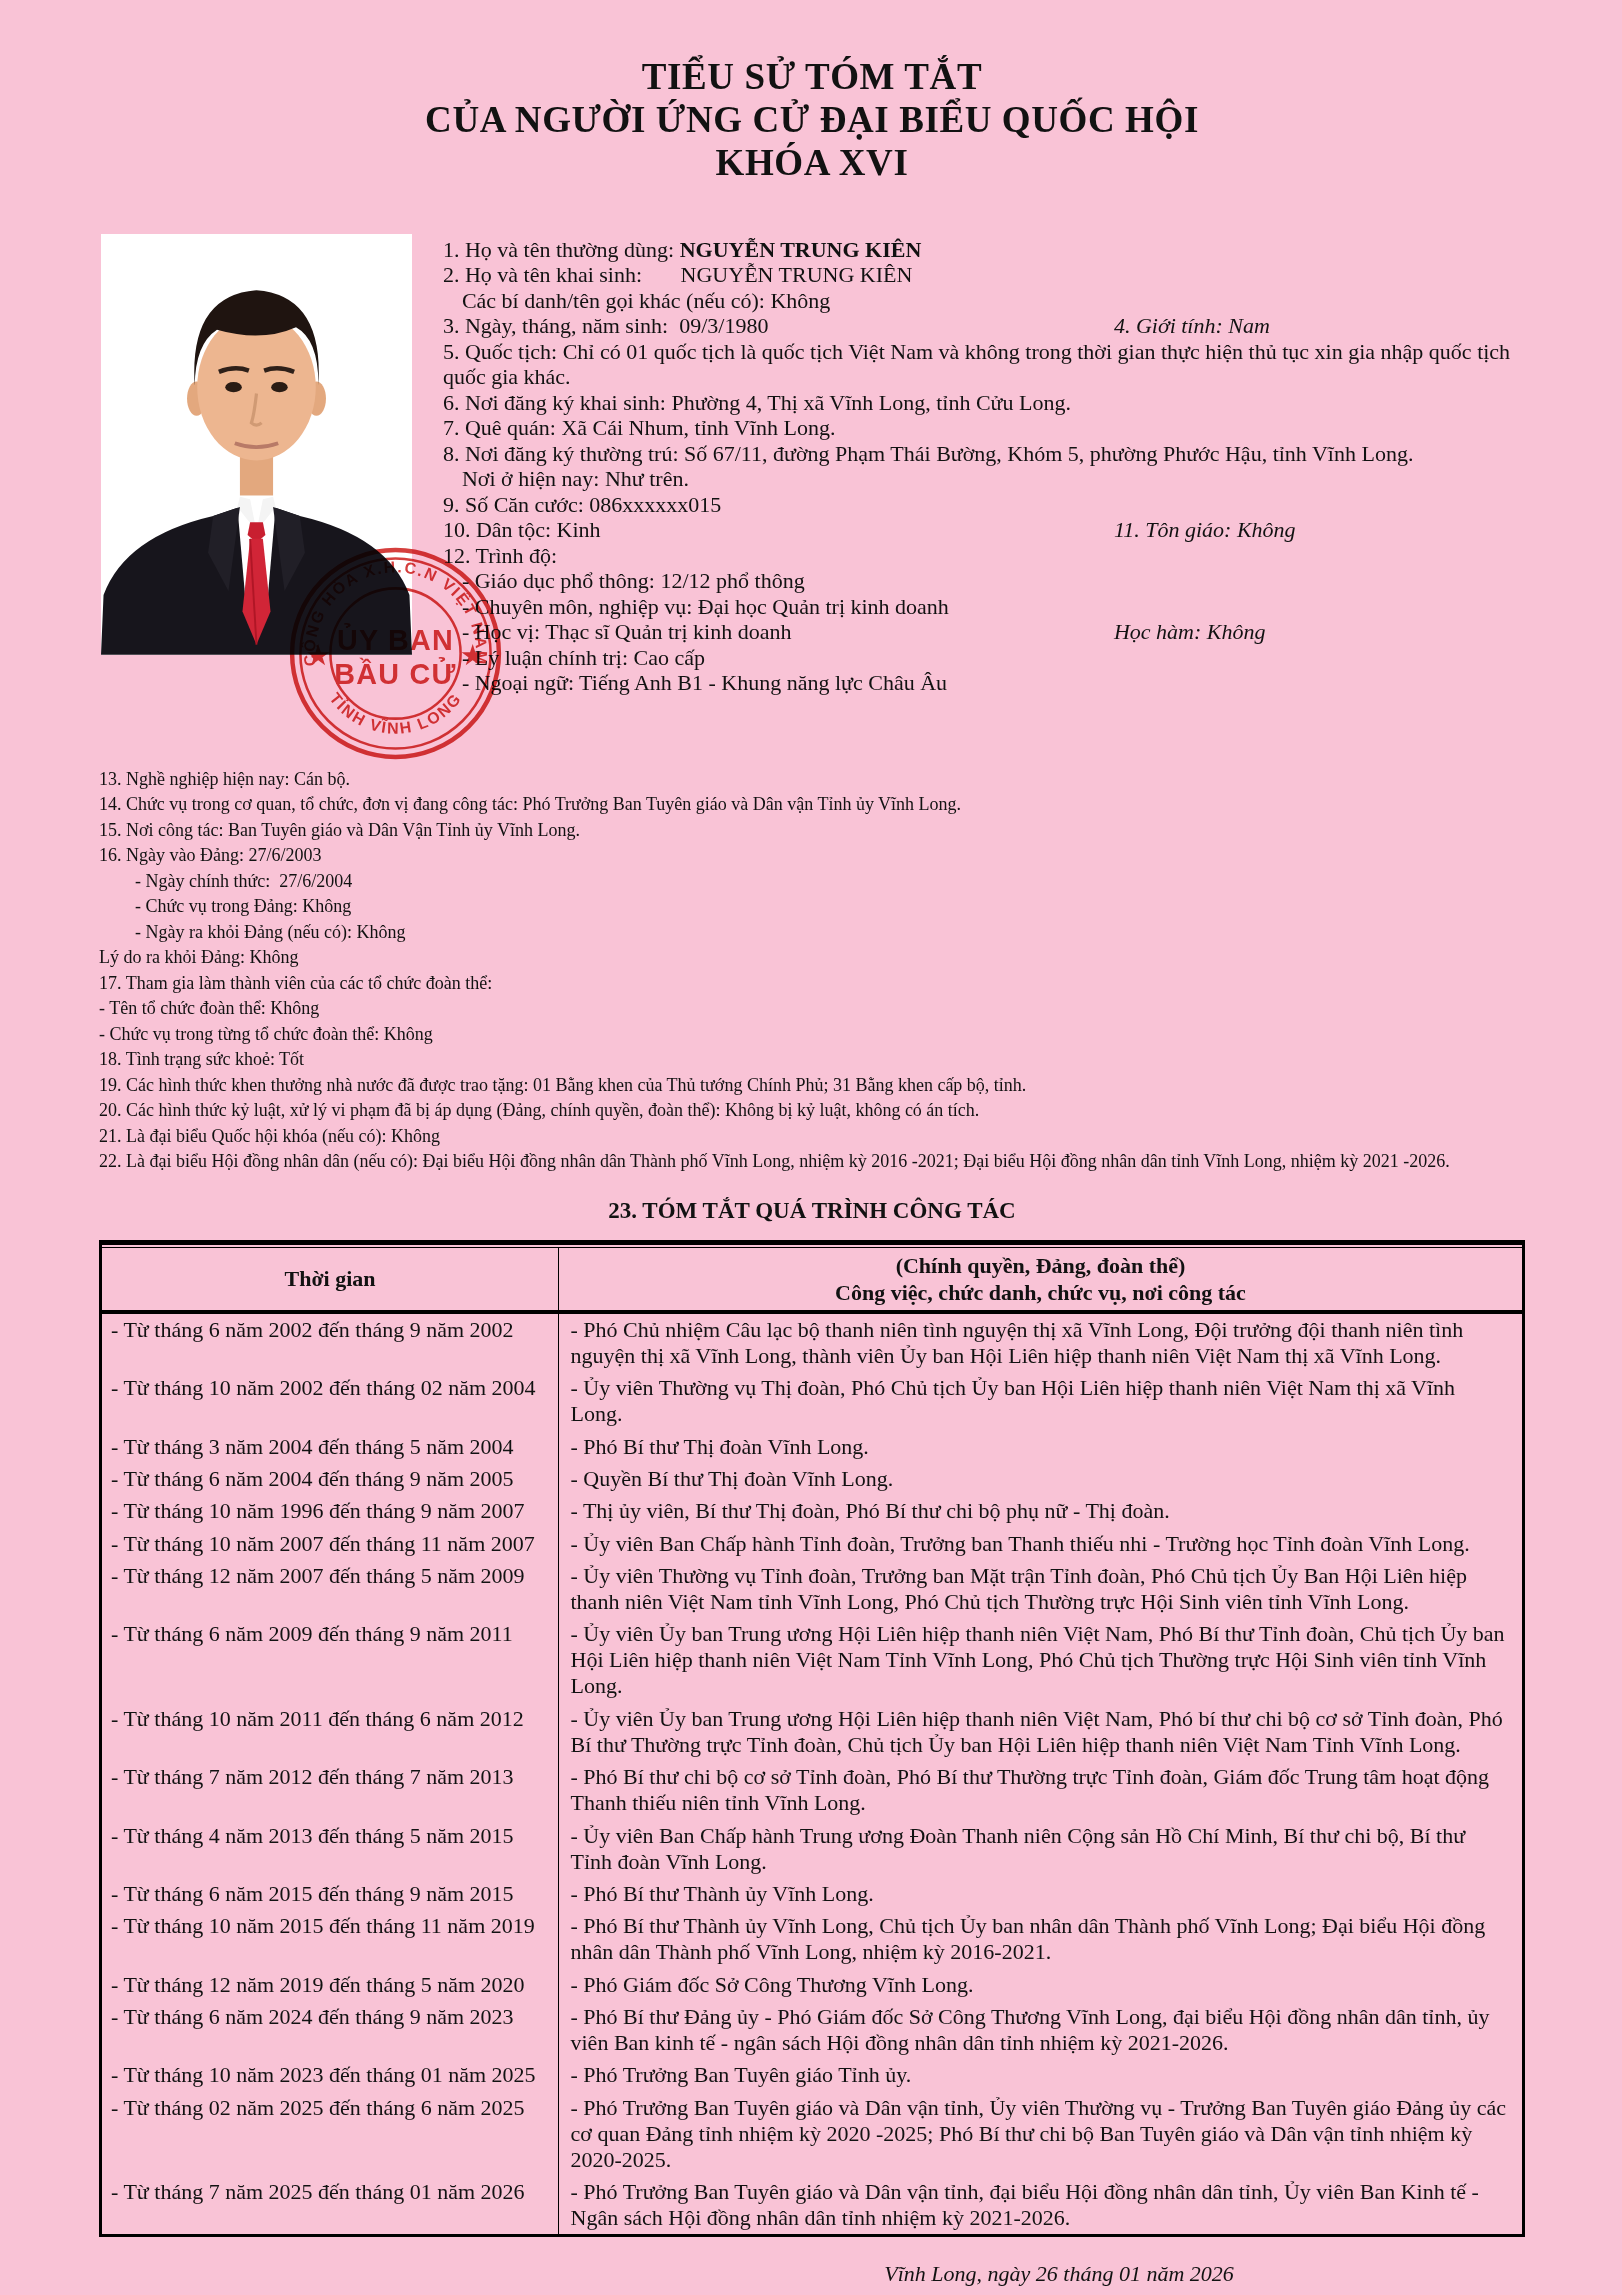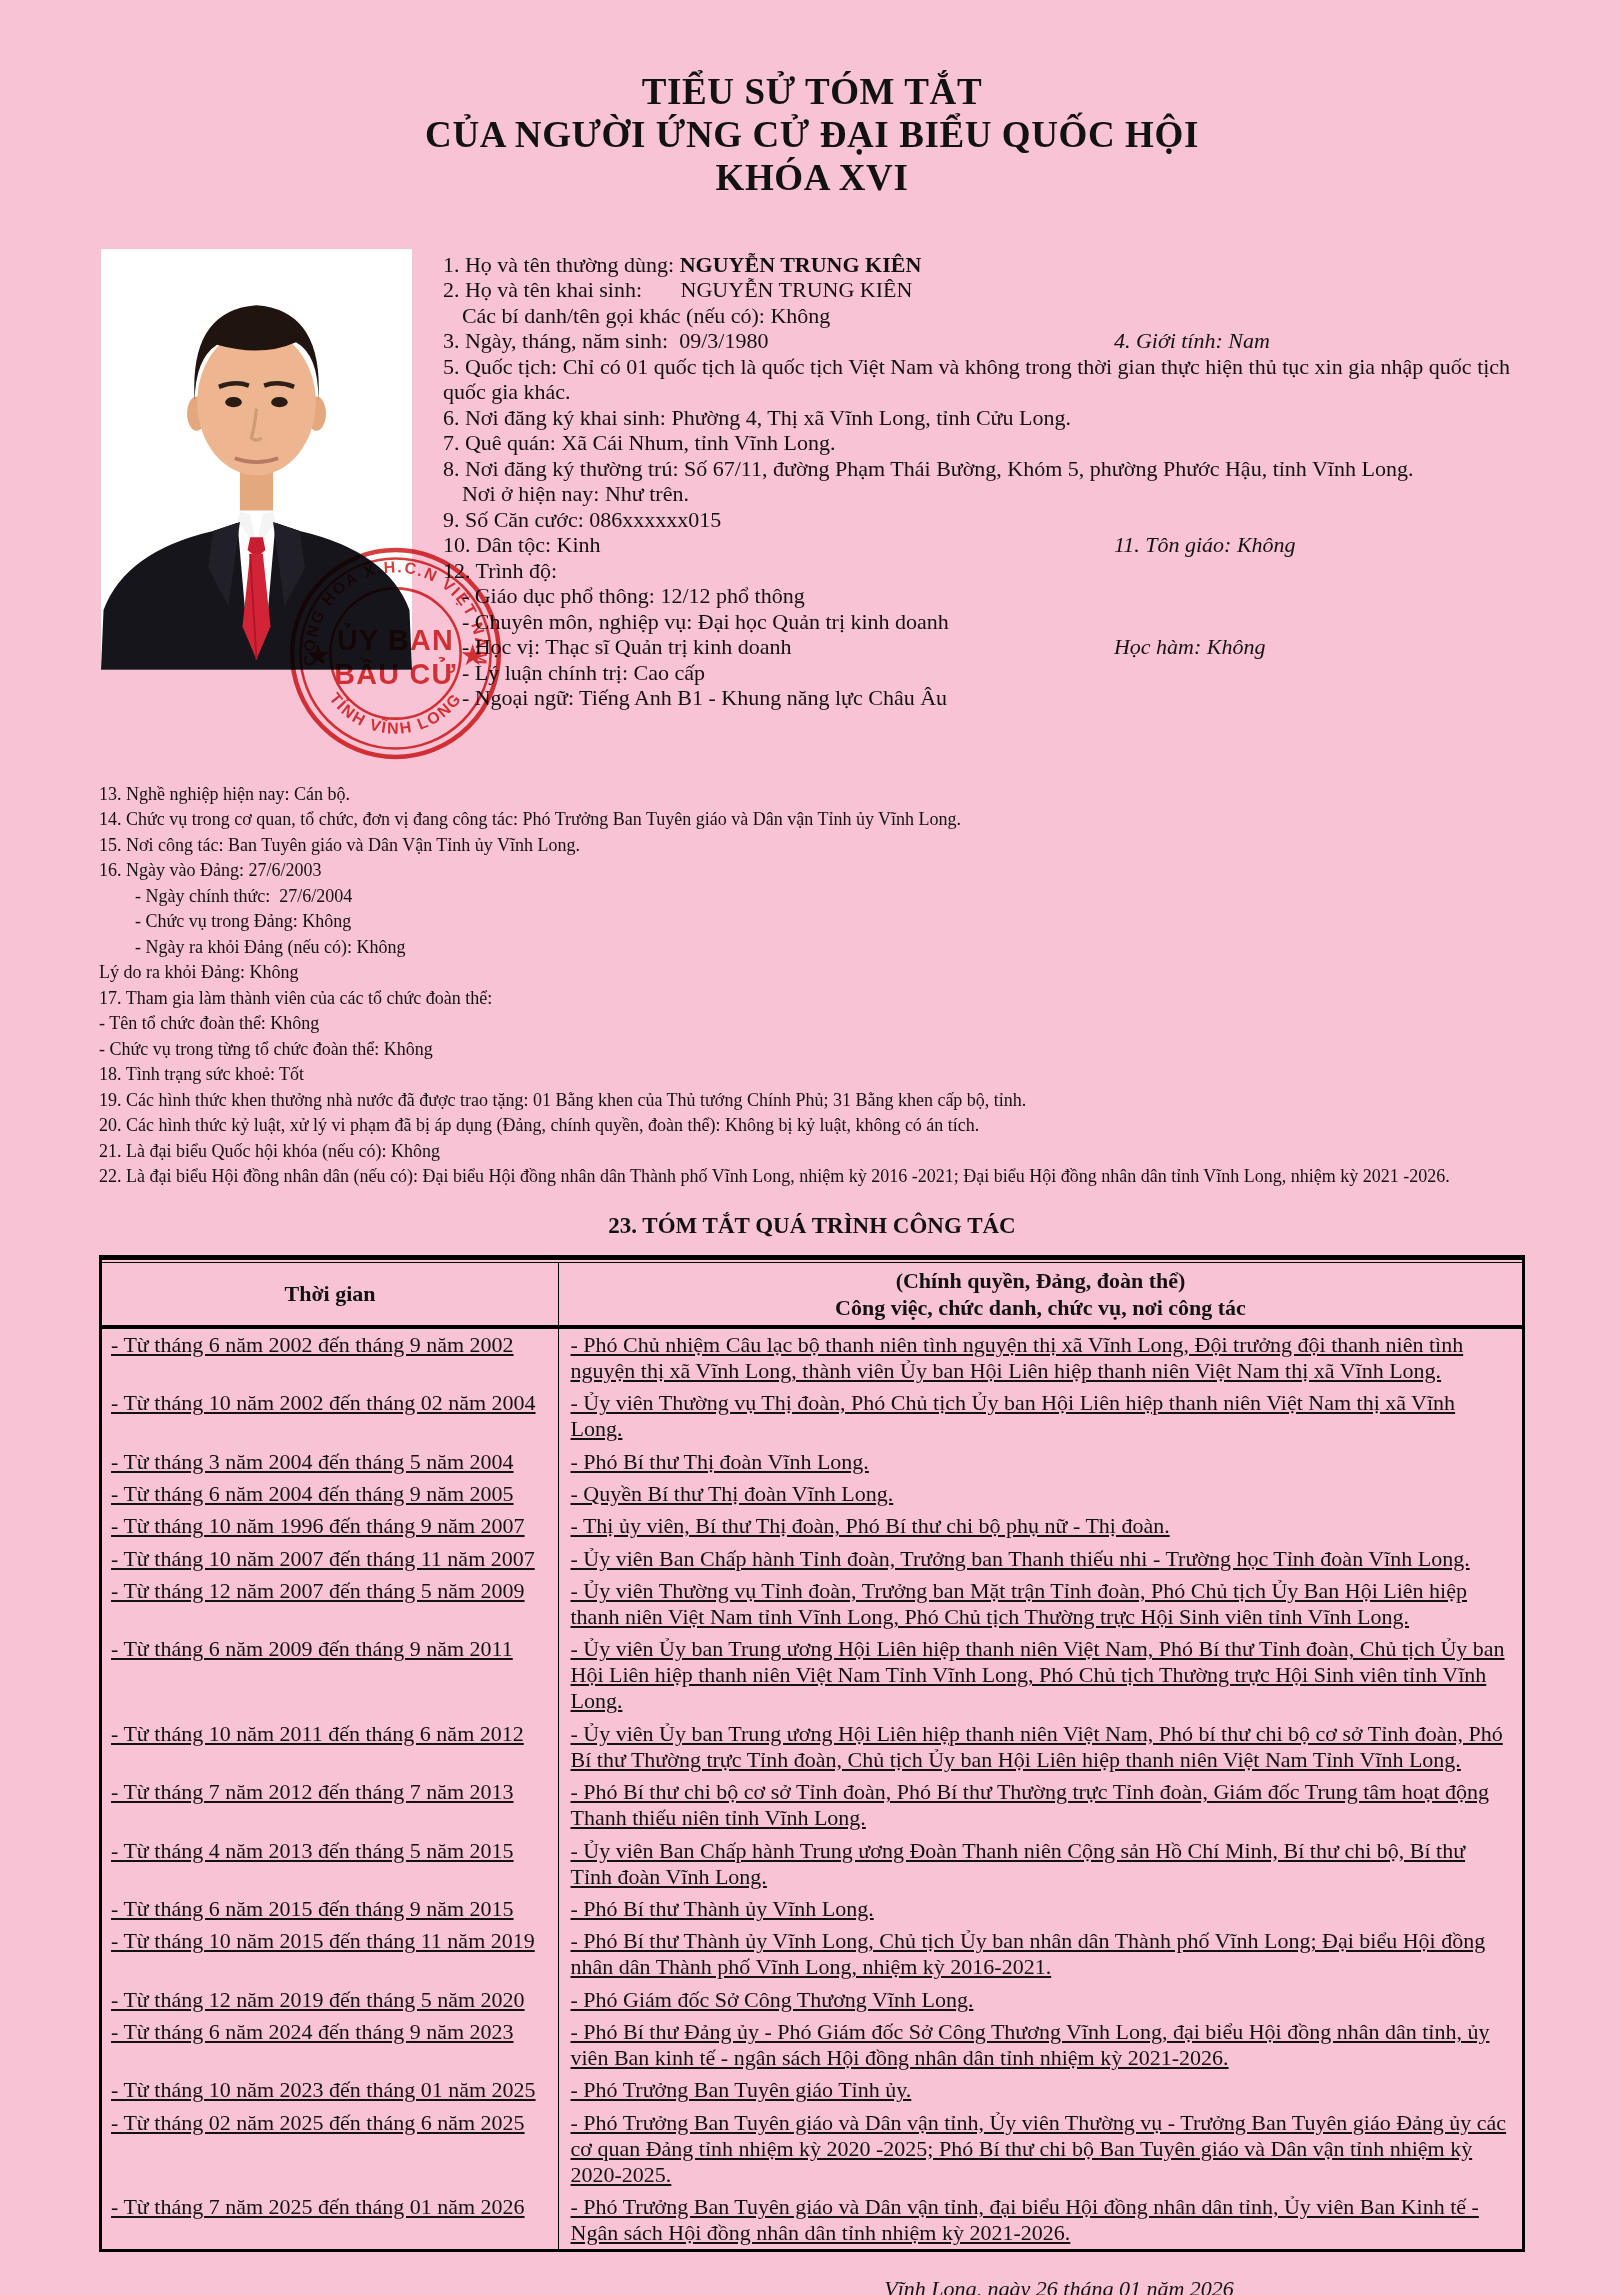--- a/index.html
+++ b/index.html
@@ -6,40 +6,40 @@
   body{
     width:1623px;height:2295px;
     background:#F9C3D6;
     font-family:"Liberation Serif", serif;
     color:#121212;
     position:relative;
     overflow:hidden;
   }
   .page{padding:0 98px 0 99px;position:relative;}
   
-  .title{margin-top:70px;text-align:center;font-weight:bold;font-size:37px;line-height:43px;letter-spacing:0.6px;}
+  .title{margin-top:55px;text-align:center;font-weight:bold;font-size:37px;line-height:43px;letter-spacing:0.6px;}
   
   .media-row{display:flex;margin-top:50px;}
   .photo-box{width:311px;height:421px;flex:0 0 311px;margin-left:1.9px;background:#ffffff;}
   .info-block{flex:1;margin-left:31px;padding-top:2.6px;font-size:22px;line-height:25.5px;}
   .line{position:relative;white-space:normal;}
   .line .right{position:absolute;left:671px;top:0;white-space:nowrap;font-style:italic;}
   .ind-1{padding-left:19px;}
   .ind-2{padding-left:36px;}
   
   .items-block{margin-top:71px;font-size:18px;line-height:25.5px;}
   
   .section-title{margin-top:22px;text-align:center;font-weight:bold;font-size:23px;line-height:27px;}
   
   .tbl{margin-top:16.6px;border:3.8px solid #000;border-top-width:5.7px;background:transparent;}
   .thead{display:grid;grid-template-columns:457px 1fr;border-top:1.3px solid #000;margin-top:1.9px;border-bottom:4.5px solid #000;}
   .th{font-weight:bold;font-size:22px;line-height:27px;text-align:center;padding:3.8px 6.4px;}
   .th1{border-right:1.9px solid #000;display:flex;align-items:center;justify-content:center;}
   .tbody{}
-  .tr{display:grid;grid-template-columns:457px 1fr;text-decoration:underline;}
+  .tr{display:grid;grid-template-columns:457px 1fr;}
   .td{font-size:22px;line-height:26px;padding:3.2px 6.4px 3.2px 9px;}
   .td1{border-right:1.9px solid #000;}
   .td2{padding-left:11.5px;padding-right:12.8px;}
   
   .sig-block{margin-top:20.4px;width:574px;margin-left:673px;text-align:center;}
   .sig-place{font-style:italic;font-size:22px;line-height:31px;}
   
   .stamp{position:absolute;left:287px;top:545px;width:217px;height:217px;opacity:.93;mix-blend-mode:multiply;z-index:5;}
   .stamp text{font-family:"Liberation Sans", sans-serif;font-weight:bold;}
 </style>

